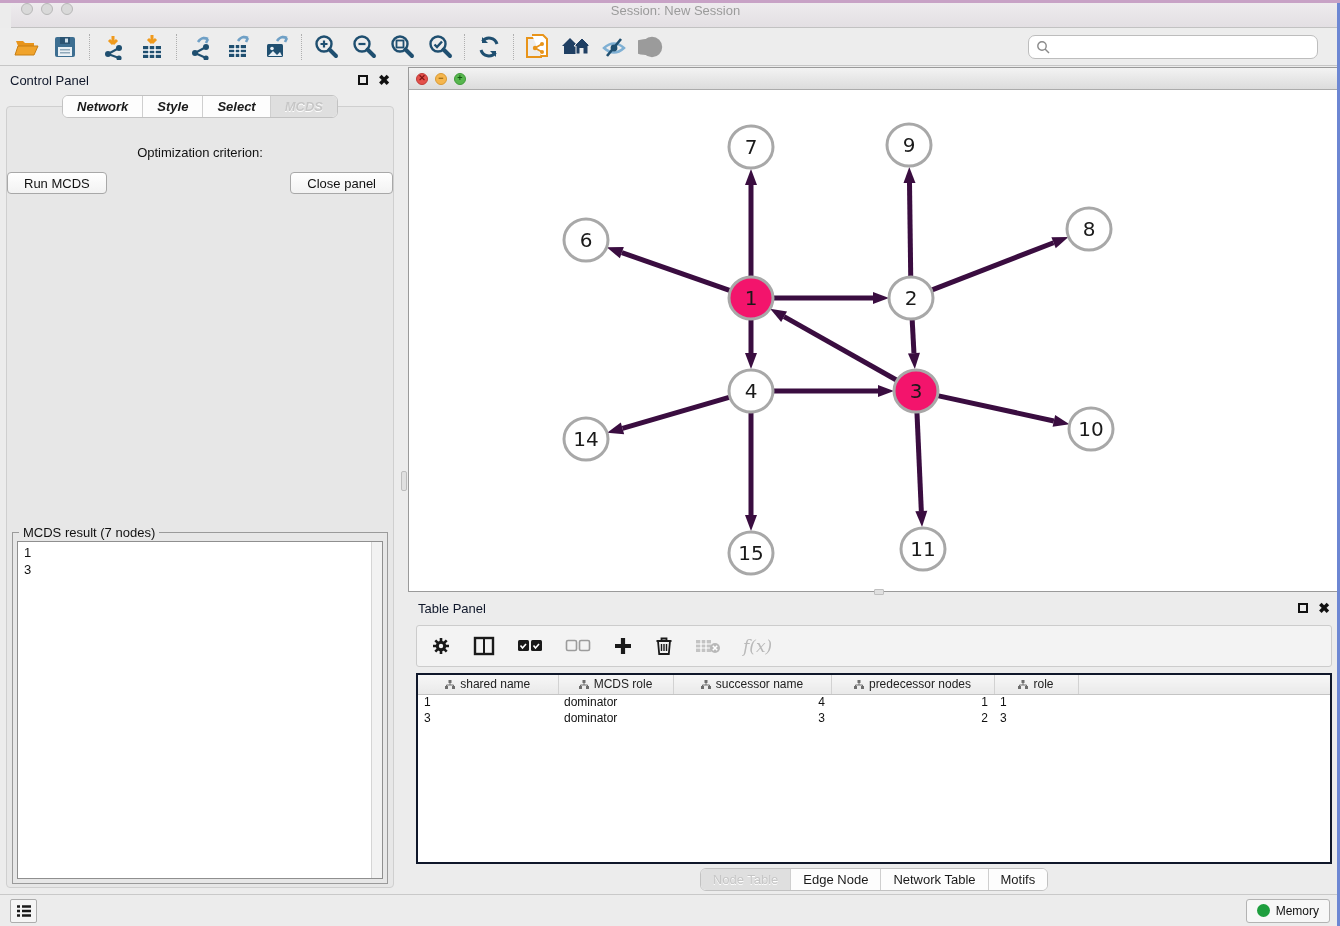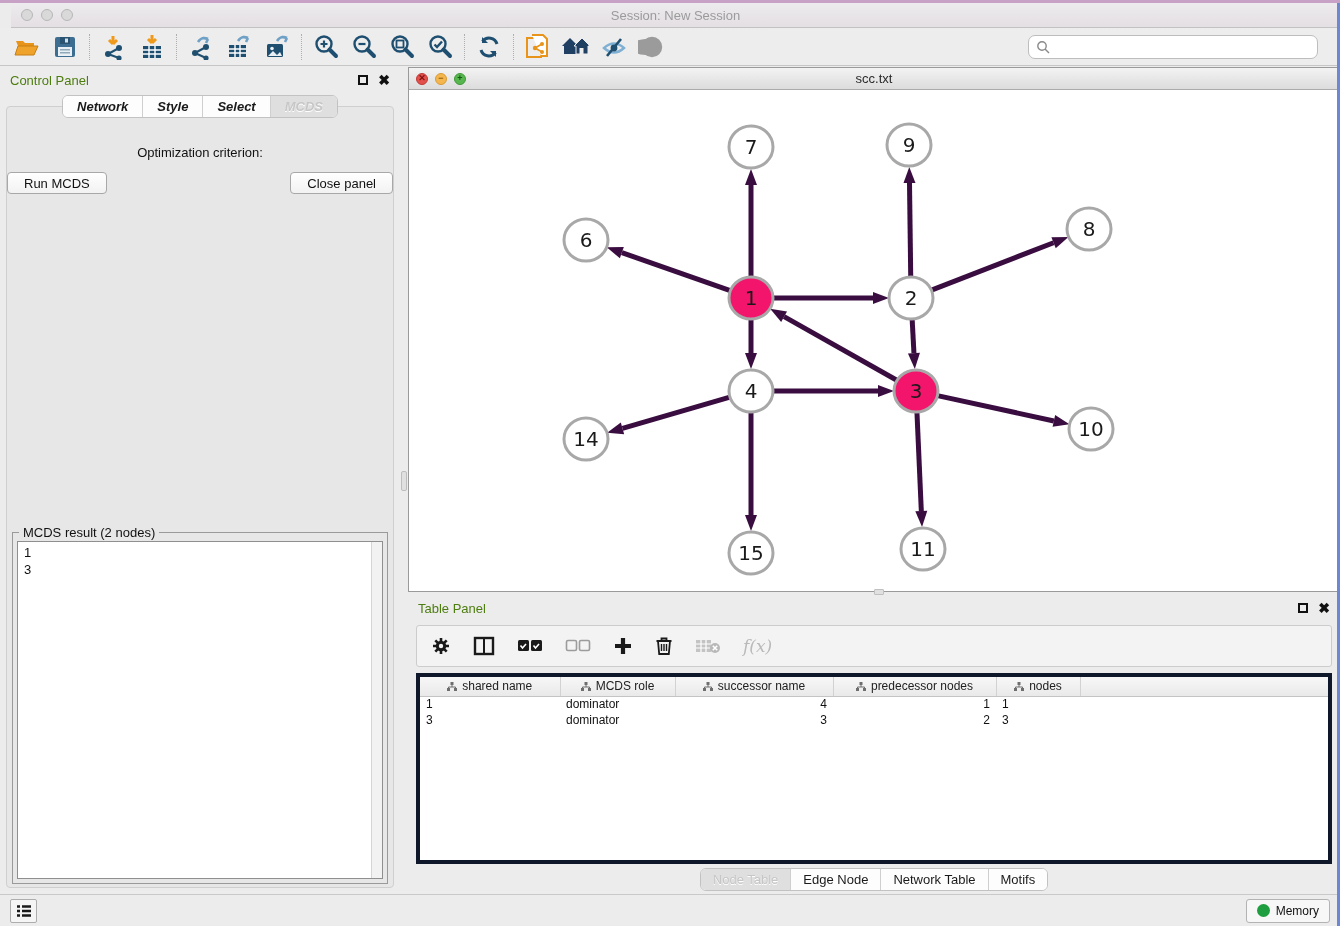--- a/index.html
+++ b/index.html
@@ -7,21 +7,21 @@
   body { font-family:"Liberation Sans", sans-serif; background:#ECECEC; overflow:hidden; }
   .app { position:relative; width:1340px; height:926px; background:#ECECEC; }
 
   
   .edge-top { position:absolute; top:0; left:0; right:0; height:3px; background:#C8A2C6; z-index:50; }
   .edge-right { position:absolute; top:3px; right:0; width:3px; bottom:0; background:#6D87D3; z-index:50; }
 
   
   .titlebar { position:absolute; top:3px; left:11px; right:0; height:25px;
     background:linear-gradient(#EEEBEE,#E3DFE3); border-bottom:1px solid #C2C2C2;
-    display:flex; align-items:center; }
+    display:flex; align-items:flex-start; }
   .tl-dots { display:flex; gap:8px; margin-left:10px; }
   .tl-dot { width:12px; height:12px; border-radius:50%; background:#D9D9D9; border:1px solid #B7B7B7; }
   .win-title { position:absolute; left:0; right:0; text-align:center; color:#9B9B9B; font-size:13px; }
 
   
   .toolbar { position:absolute; top:28px; left:0; right:0; height:38px; background:#EDEDED;
     border-bottom:1px solid #C6C6C6; display:flex; align-items:center; padding:0 8px; }
   .tbicon { width:38px; height:32px; display:flex; align-items:center; justify-content:center; cursor:default; }
   .tbsep { width:1px; height:26px; border-left:1px dotted #AFAFAF; margin:0 5px; }
   .searchbox { margin-left:auto; margin-right:14px; width:290px; height:24px; background:#fff;
@@ -30,21 +30,21 @@
 
   
   .main { position:absolute; top:67px; left:0; right:0; bottom:32px; display:flex; }
   .vsplit { width:8px; background:#ECECEC; position:relative; }
   .vsplit .handle { position:absolute; top:404px; left:1px; width:6px; height:20px;
     background:#E0E0E0; border:1px solid #BDBDBD; border-radius:2px; }
 
   
   .control-panel { width:400px; display:flex; flex-direction:column; background:#ECECEC; }
   .panel-head { height:26px; display:flex; align-items:center; padding:0 10px; }
-  .panel-head .ptitle { font-size:13px; color:#4d7c0f; }
+  .panel-head .ptitle { font-size:13px; color:#0f172a; }
   .panel-head .pbtns { margin-left:auto; display:flex; gap:10px; align-items:center; }
   .float-btn { width:10px; height:10px; border:2px solid #111; display:inline-block; }
   .close-btn { font-size:14px; font-weight:bold; color:#111; line-height:10px; }
 
   .cp-tabs { display:flex; justify-content:center; margin-top:2px; position:relative; z-index:2;font-style:italic; }
   .seg { display:flex; border:1px solid #C2C2C2; border-radius:6px; overflow:hidden; background:#fff; }
   .seg .segitem { padding:3px 14px; font-size:13px; font-weight:bold; color:#1A1A1A;
     border-right:1px solid #CFCFCF; background:#FDFDFD; }
   .seg .segitem:last-child { border-right:none; }
   .seg .segitem.active { background:#DFDFDF; color:#C6C6C6; text-shadow:0 1px 0 #fff; }
@@ -91,21 +91,21 @@
   .hsplit .handle { position:absolute; left:50%; top:-3px; width:10px; height:6px;
     background:#E0E0E0; border:1px solid #C0C0C0; border-radius:1px; }
 
   
   .table-panel { flex:1; display:flex; flex-direction:column; background:#ECECEC; }
   .tp-toolbar { margin:4px 8px 0 8px; height:42px; background:#F3F3F3; border:1px solid #CCCCCC;
     border-radius:3px; display:flex; align-items:center; padding-left:14px; gap:22px; }
   .tp-icon { display:flex; align-items:center; justify-content:center; }
   .fx { font-family:"DejaVu Serif", serif; font-style:italic; font-size:17px; color:#B9B9B9; }
 
-  .tp-table-wrap { margin:6px 8px 0 8px; flex:1; background:#fff; border:4px solid #0f172a; overflow:hidden; }
+  .tp-table-wrap { margin:6px 8px 0 8px; flex:1; background:#fff; border:2px solid #0f172a; overflow:hidden; }
   table.datatable { border-collapse:collapse; width:100%; table-layout:fixed; }
   .datatable th { height:19px; background:linear-gradient(#F7F7F7,#E9E9E9); border-right:1px solid #D2D2D2;
     border-bottom:1px solid #C4C4C4; font-size:12px; font-weight:normal; color:#222; white-space:nowrap;
     overflow:hidden; }
   .th-inner { display:flex; align-items:center; justify-content:center; gap:5px; }
   .datatable td { height:16px; font-size:12px; color:#111; padding:0 6px; white-space:nowrap; overflow:hidden; }
   .datatable td.num { text-align:right; }
 
   .tp-tabs { height:30px; display:flex; justify-content:center; align-items:center; }
   .tp-tabs .seg .segitem { font-weight:normal; padding:3px 12px; }
@@ -290,21 +290,21 @@
             <span class="segitem active">MCDS</span>
           </div>
       </div>
       <div class="cp-content">
         <div class="opt-label">Optimization criterion:</div>
         <div class="cp-buttons">
           <button class="cp-btn">Run MCDS</button>
           <button class="cp-btn">Close panel</button>
         </div>
         <div class="result-fieldset">
-          <span class="result-legend">MCDS result (2 nodes)</span>
+          <span class="result-legend">MCDS result (7 nodes)</span>
           <div class="result-box">
             <div class="result-text" id="result-text">1
 3</div>
             <div class="result-scroll"></div>
           </div>
         </div>
       </div>
     </div>
 
     <div class="vsplit">
@@ -313,21 +313,20 @@
 
     <div class="right-col">
 
       <div class="net-window">
         <div class="net-titlebar">
           <div class="traffic">
             <span class="tfc red">✕</span>
             <span class="tfc yellow">−</span>
             <span class="tfc green">+</span>
           </div>
-          <span class="net-title">scc.txt</span>
         </div>
         <div class="net-canvas">
           <svg id="graph" width="930" height="502">
             <defs>
               <marker id="arrow" markerUnits="userSpaceOnUse" markerWidth="18" markerHeight="14" refX="1" refY="7" orient="auto">
                 <path d="M1,1 L17,7 L1,13 z" fill="#3A0D40"></path>
               </marker>
             </defs>
             <g id="edge-layer">
                 <line x1="342" y1="186" x2="342" y2="95" stroke="#3A0D40" stroke-width="5" marker-end="url(#arrow)"></line>
@@ -521,21 +520,21 @@
                     </span>
                   </th>
                   <th>
                     <span class="th-inner">
                       <svg width="10" height="9" viewBox="0 0 10 9">
                         <rect x="3.5" y="0" width="3" height="3" fill="#6E6E6E"></rect>
                         <rect x="0" y="6" width="3" height="3" fill="#6E6E6E"></rect>
                         <rect x="7" y="6" width="3" height="3" fill="#6E6E6E"></rect>
                         <path d="M5 3 v2 M1.5 6 v-1 h7 v1" stroke="#6E6E6E" stroke-width="1" fill="none"></path>
                       </svg>
-                      <span>nodes</span>
+                      <span>role</span>
                     </span>
                   </th>
                   <th style="border-right: none;"></th>
                 </tr>
               </thead>
             <tbody id="table-body">
                 <tr>
                   <td>1</td>
                   <td>dominator</td>
                   <td class="num">4</td>

